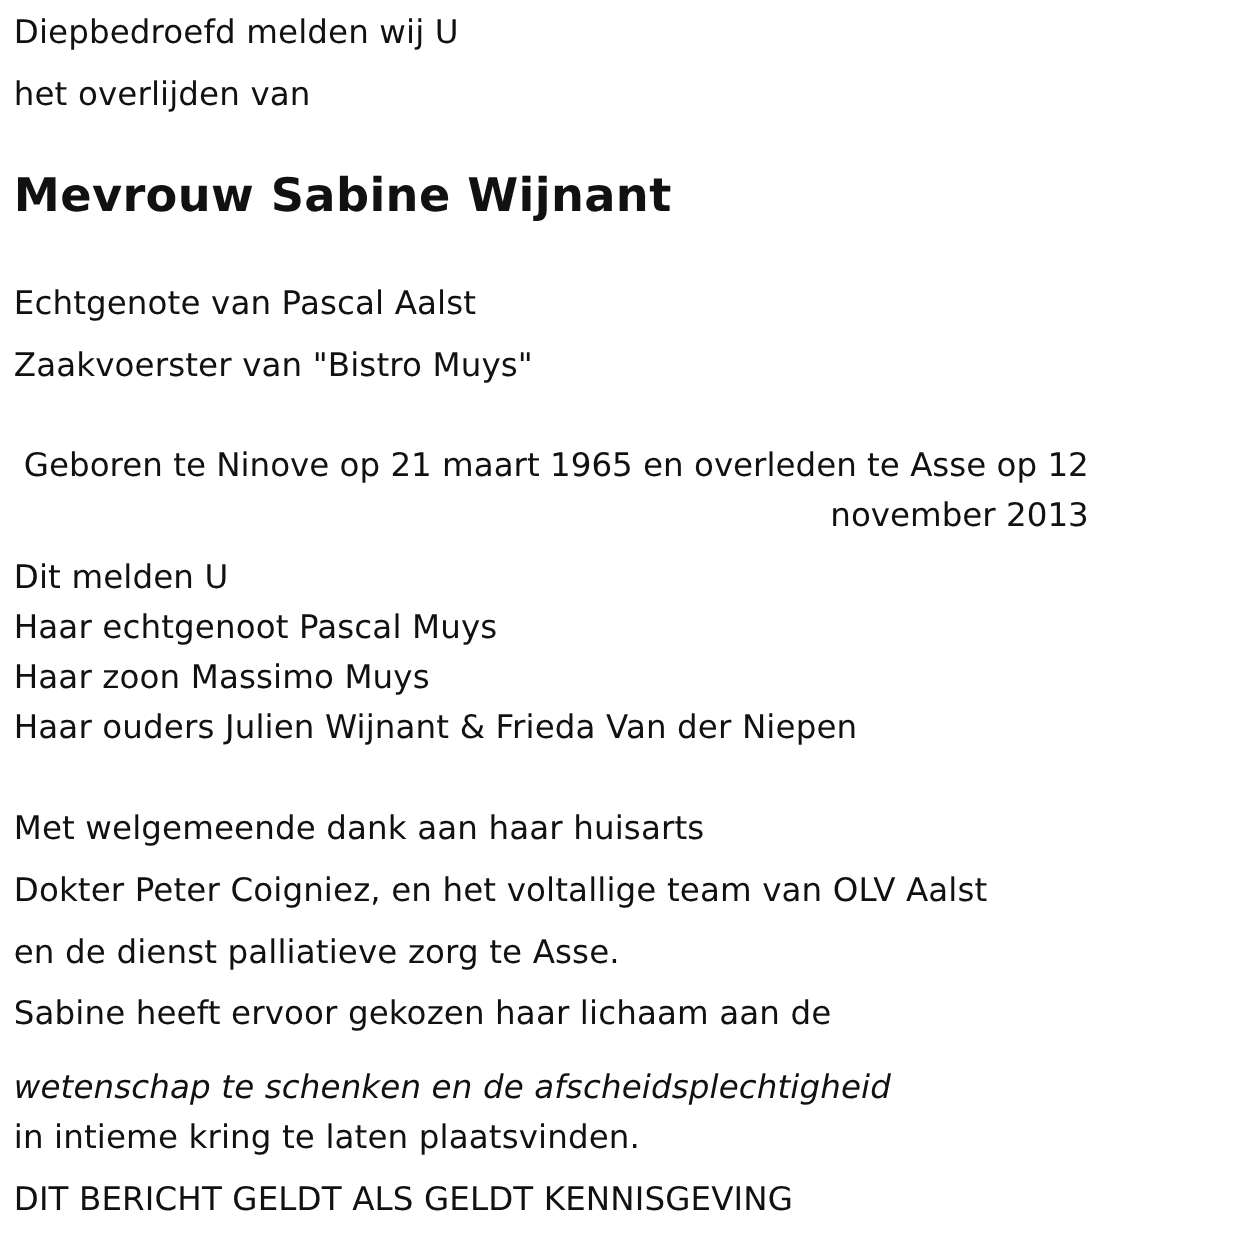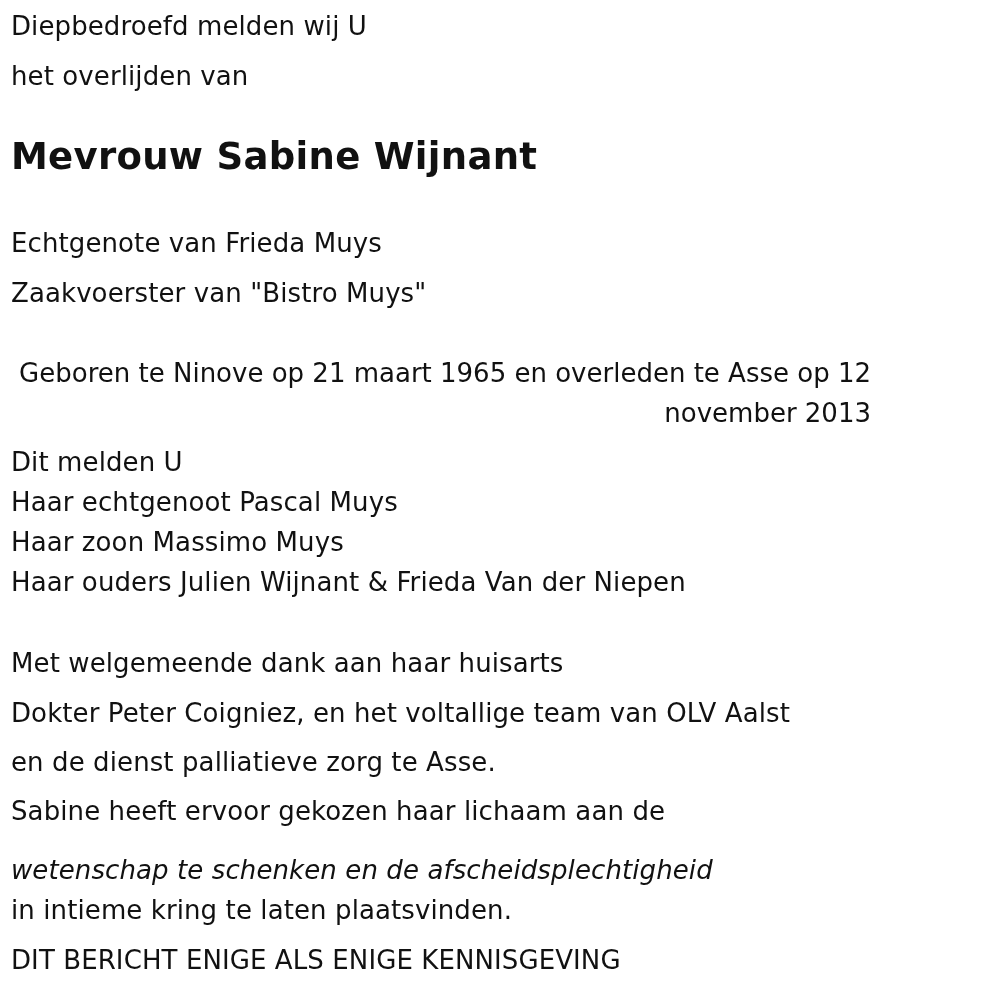--- a/index.html
+++ b/index.html
@@ -48,32 +48,32 @@
 </head>
 <body>
 
 <div class="page">
 
   <p class="line abs" style="top:13px;">Diepbedroefd melden wij U</p>
   <p class="line abs" style="top:63px;text-align:center;">het overlijden van</p>
 
   <h1 class="title abs" style="top:138px;">Mevrouw Sabine Wijnant</h1>
 
-  <p class="line abs" style="top:230px;">Echtgenote van Frieda Muys</p>
+  <p class="line abs" style="top:230px;">Echtgenote van Pascal Aalst</p>
   <p class="line abs" style="top:280px;">Zaakvoerster van "Bistro Muys"</p>
 
   <p class="wrap abs" style="top:353px;">Geboren te Ninove op 21 maart 1965 en overleden te Asse op 12 november 2013</p>
 
   <p class="line abs" style="top:449px;">Dit melden U</p>
   <p class="line abs" style="top:489px;">Haar echtgenoot Pascal Muys</p>
   <p class="line abs" style="top:529px;">Haar zoon Massimo Muys</p>
   <p class="line abs" style="top:569px;">Haar ouders Julien Wijnant &amp; Frieda Van der Niepen</p>
 
   <p class="line abs" style="top:650px;">Met welgemeende dank aan haar huisarts</p>
   <p class="line abs" style="top:700px;">Dokter Peter Coigniez, en het voltallige team van OLV Aalst</p>
   <p class="line abs" style="top:749px;">en de dienst palliatieve zorg te Asse.</p>
   <p class="line abs" style="top:798px;">Sabine heeft ervoor gekozen haar lichaam aan de</p>
   <p class="line abs" style="top:857px;font-style:italic;">wetenschap te schenken en de afscheidsplechtigheid</p>
   <p class="line abs" style="top:897px;">in intieme kring te laten plaatsvinden.</p>
 
-  <p class="line abs" style="top:947px;">DIT BERICHT ENIGE ALS ENIGE KENNISGEVING</p>
+  <p class="line abs" style="top:947px;">DIT BERICHT GELDT ALS GELDT KENNISGEVING</p>
 
 </div>
 
 </body></html>

